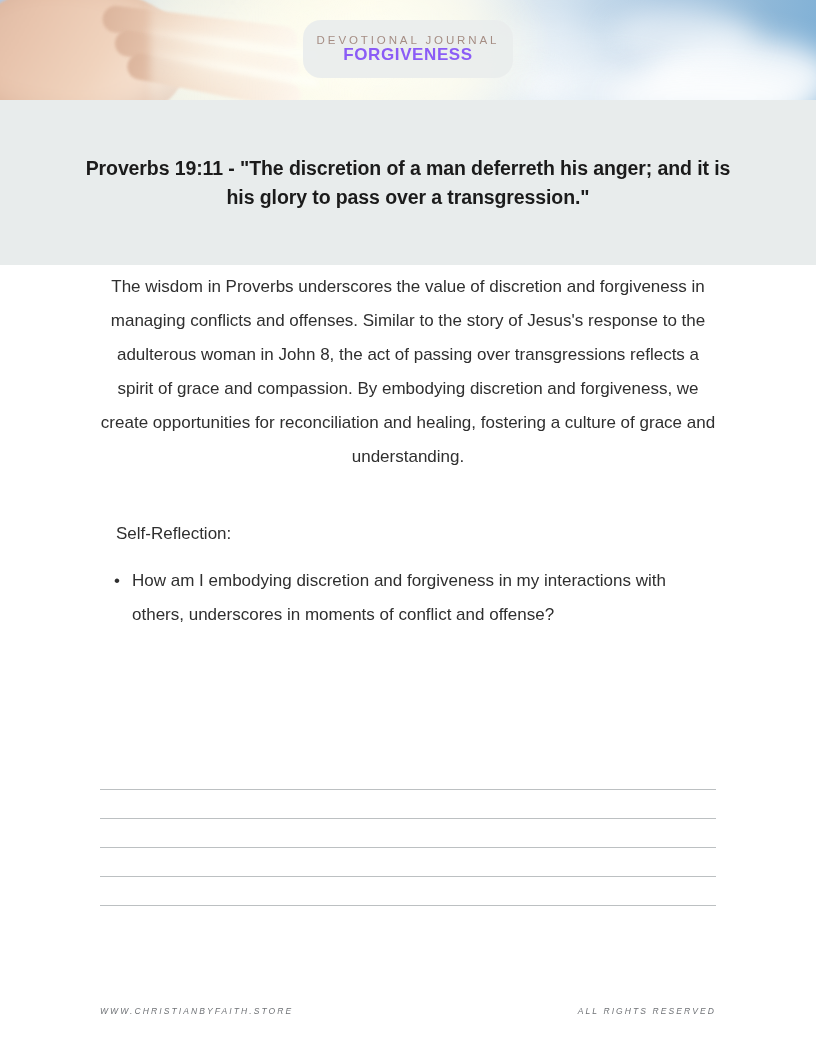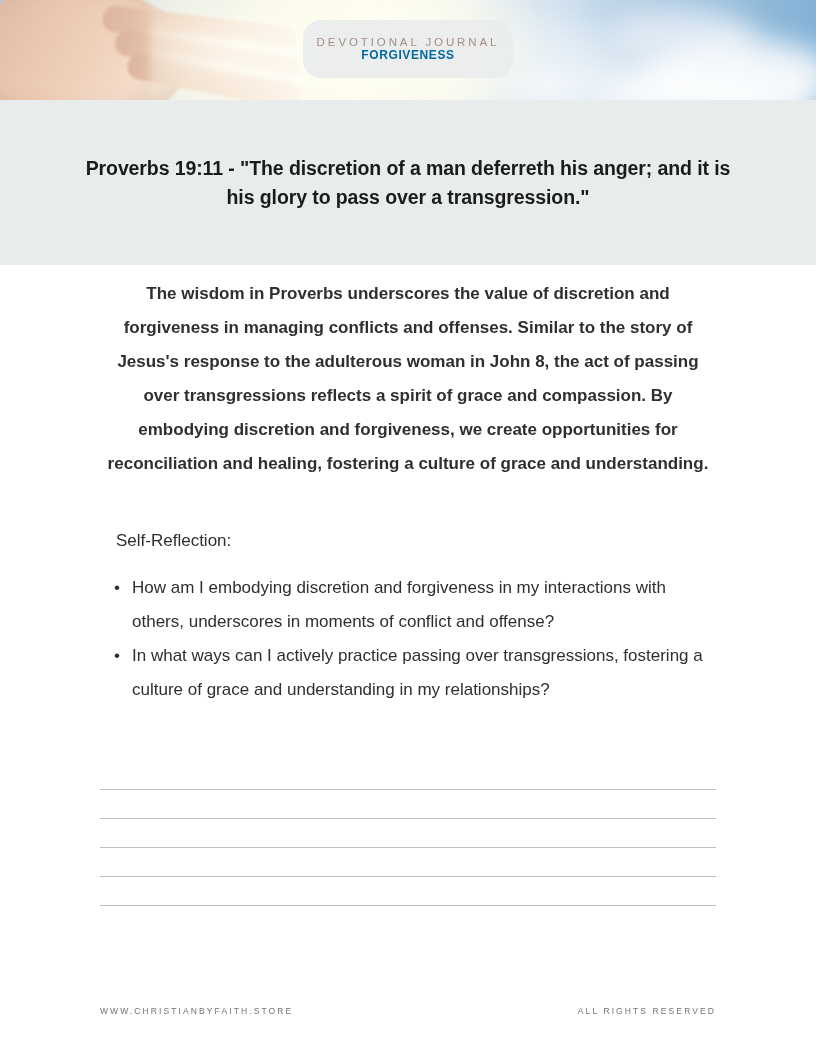--- a/index.html
+++ b/index.html
@@ -131,23 +131,23 @@
   }
   .kicker {
     font-size: 11.5px;
     letter-spacing: 2.9px;
     color: #a58d84;
     font-weight: 400;
     line-height: 1;
     text-transform: uppercase;
   }
   .brandtitle {
-    font-size: 12px;
+    font-size: 17px;
     letter-spacing: 0.6px;
-    color: #0369a1;
+    color: #8b5cf6;
     font-weight: 700;
     line-height: 1;
     text-transform: uppercase;
   }
 
   
   .verse-band {
     position: relative;
     width: 816px;
     height: 165px;
@@ -170,26 +170,26 @@
 
   
   .content {
     position: relative;
     padding: 0 100px;
     box-sizing: border-box;
     width: 816px;
   }
   .body-para {
     margin: 0;
-    padding-top: 12px;
+    padding-top: 5px;
     font-size: 17px;
     line-height: 2.0;
     color: #2f2f2f;
     text-align: center;
-    font-weight: 700;
+    font-weight: 400;
   }
   .reflection-label {
     margin: 16px;
     padding-top: 30px;
     font-size: 17px;
     line-height: 1.6;
     color: #2f2f2f;
     text-align: left;
     font-weight: 400;
   }
@@ -243,20 +243,21 @@
     justify-content: space-between;
     align-items: center;
   }
   .footer-text {
     font-size: 8.5px;
     letter-spacing: 2.1px;
     color: #6f7276;
     font-weight: 400;
     text-transform: uppercase;
     white-space: nowrap;
+    font-style: italic;
   }
 </style>
 </head>
 <body>
 
 <div class="page">
 
   <div class="header-banner">
     <div class="sky-base"></div>
     <div class="cloud c1"></div>
@@ -285,21 +286,20 @@
 
   <div class="verse-band">
     <p class="verse-text">Proverbs 19:11 - "The discretion of a man deferreth his anger; and it is his glory to pass over a transgression."</p>
   </div>
 
   <div class="content">
     <p class="body-para">The wisdom in Proverbs underscores the value of discretion and forgiveness in managing conflicts and offenses. Similar to the story of Jesus's response to the adulterous woman in John 8, the act of passing over transgressions reflects a spirit of grace and compassion. By embodying discretion and forgiveness, we create opportunities for reconciliation and healing, fostering a culture of grace and understanding.</p>
     <p class="reflection-label">Self-Reflection:</p>
     <ul class="questions">
       <li>How am I embodying discretion and forgiveness in my interactions with others, underscores in moments of conflict and offense?</li>
-      <li>In what ways can I actively practice passing over transgressions, fostering a culture of grace and understanding in my relationships?</li>
     </ul>
   </div>
 
   <div class="write-lines">
     <div class="write-line"></div>
     <div class="write-line"></div>
     <div class="write-line"></div>
     <div class="write-line"></div>
     <div class="write-line"></div>
   </div>

